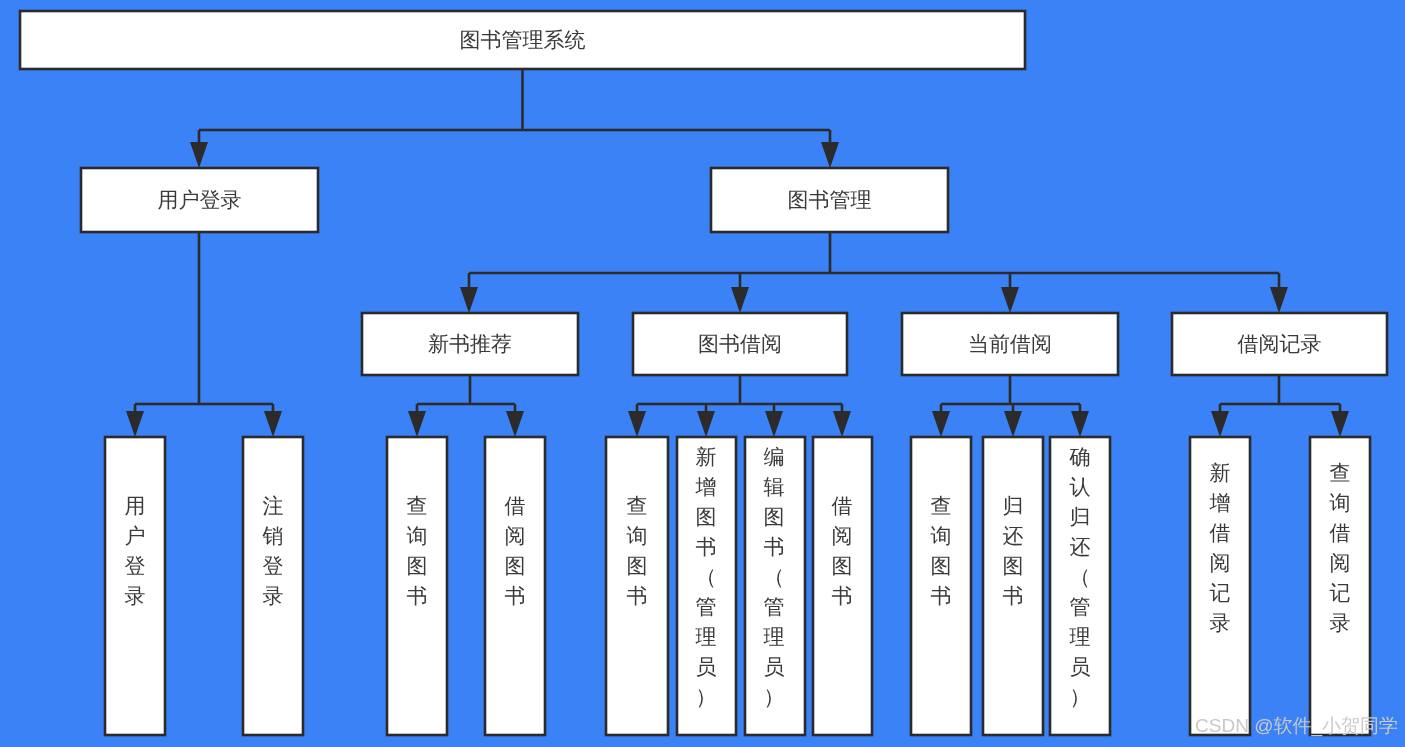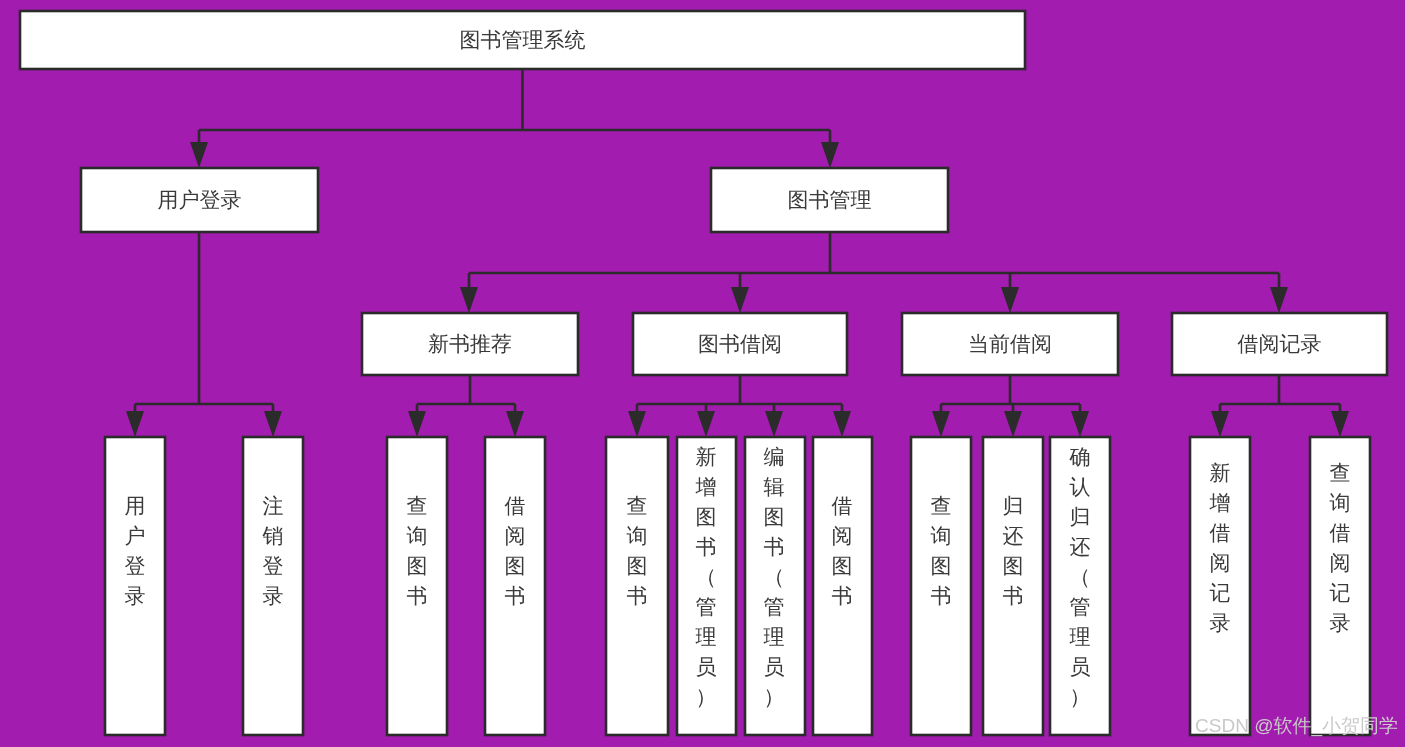--- a/index.html
+++ b/index.html
@@ -10,21 +10,21 @@
   body {
     width: 1405px;
     height: 747px;
     font-family: "Liberation Sans", "DejaVu Sans", sans-serif;
     overflow: hidden;
   }
   #diagram-root {
     position: relative;
     width: 1405px;
     height: 747px;
-    background: #a21caf;
+    background: #3b82f6;
   }
   svg.diagram-canvas {
     position: absolute;
     top: 0;
     left: 0;
     width: 1405px;
     height: 747px;
   }
   .node-box {
     fill: #ffffff;

